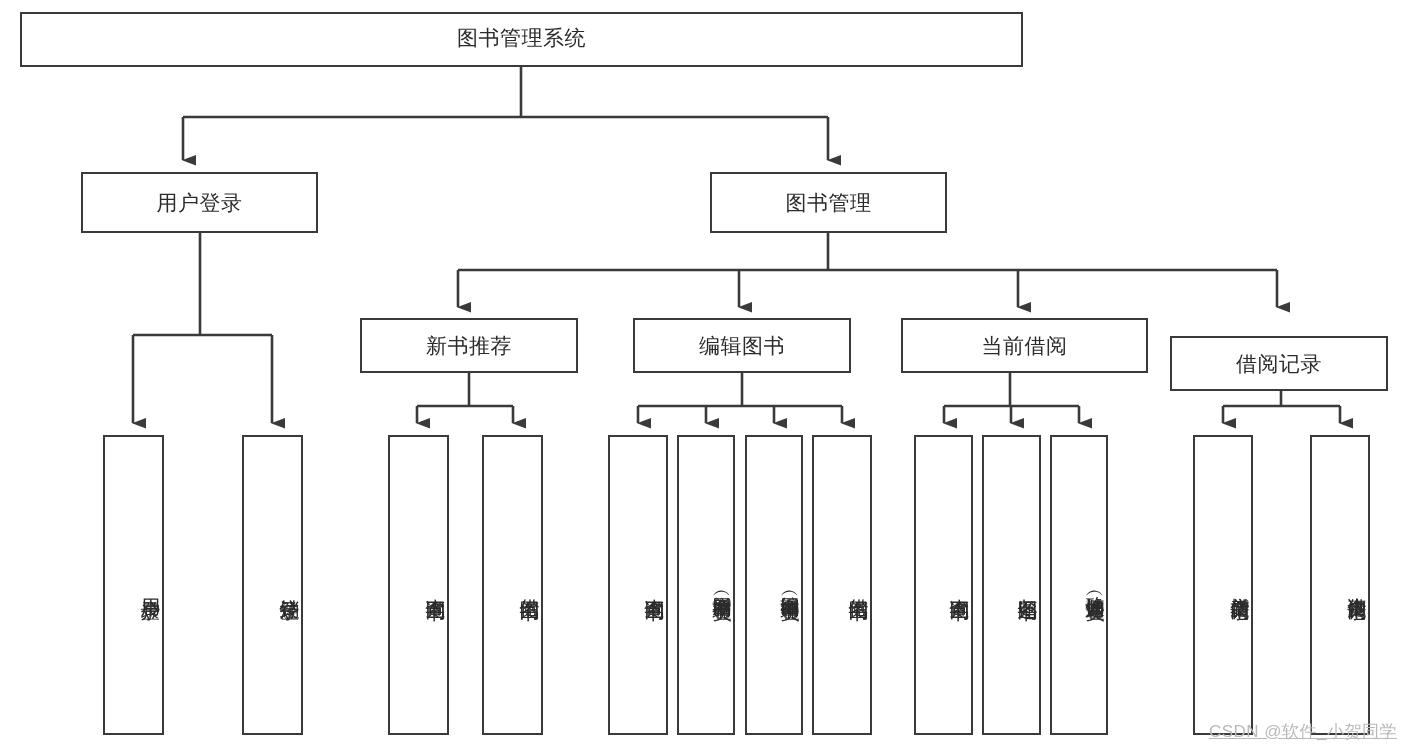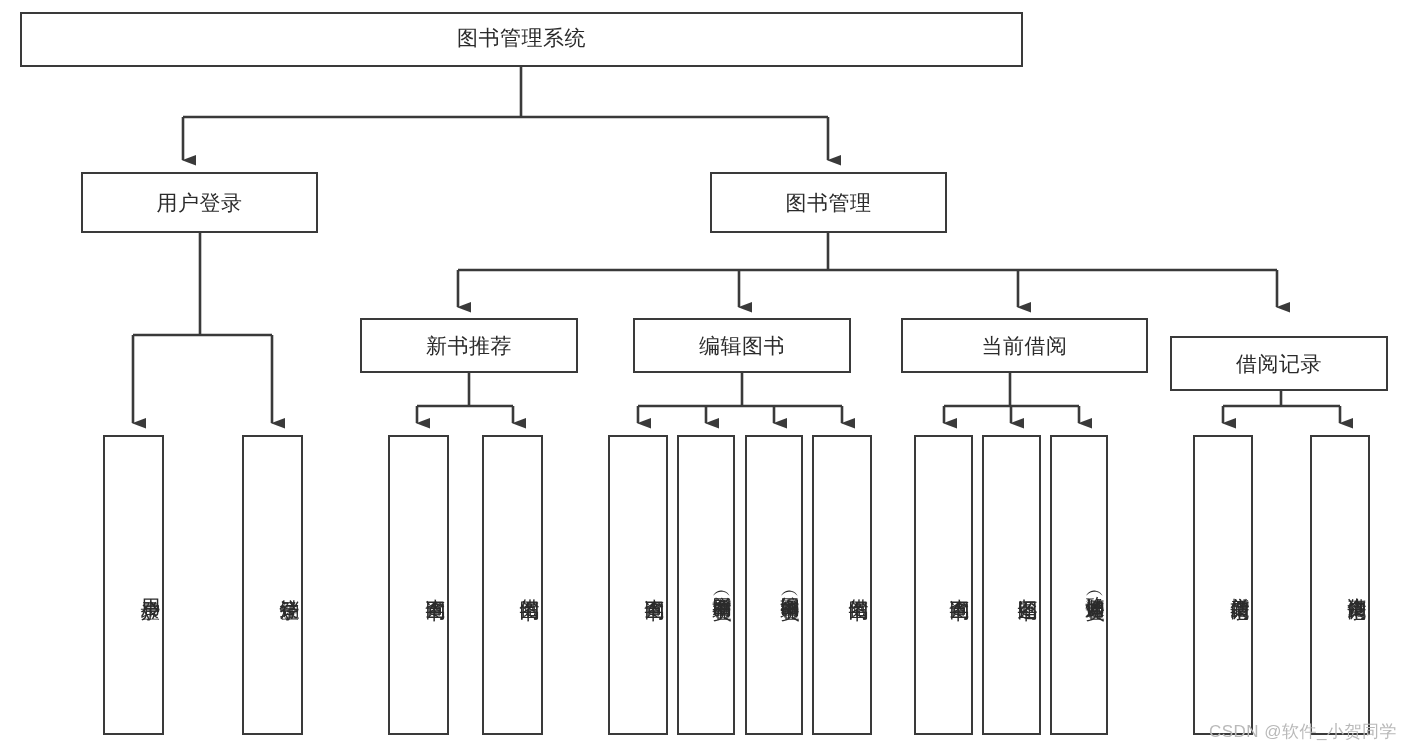--- a/index.html
+++ b/index.html
@@ -54,20 +54,21 @@
   }
   #watermark {
     position: absolute;
     right: 8px;
     bottom: 4px;
     font-size: 17px;
     color: #b9b9b9;
     letter-spacing: 0.5px;
     white-space: nowrap;
     pointer-events: none;
+    text-decoration: underline;
   }
 </style>
 </head>
 <body>
 
 <div id="canvas">
 
   <svg id="edges" viewBox="0 0 1405 747" xmlns="http://www.w3.org/2000/svg">
     <defs>
       <marker id="arrow" viewBox="0 0 12 14" refX="5.5" refY="13" markerWidth="12" markerHeight="14" orient="auto" markerUnits="userSpaceOnUse">

